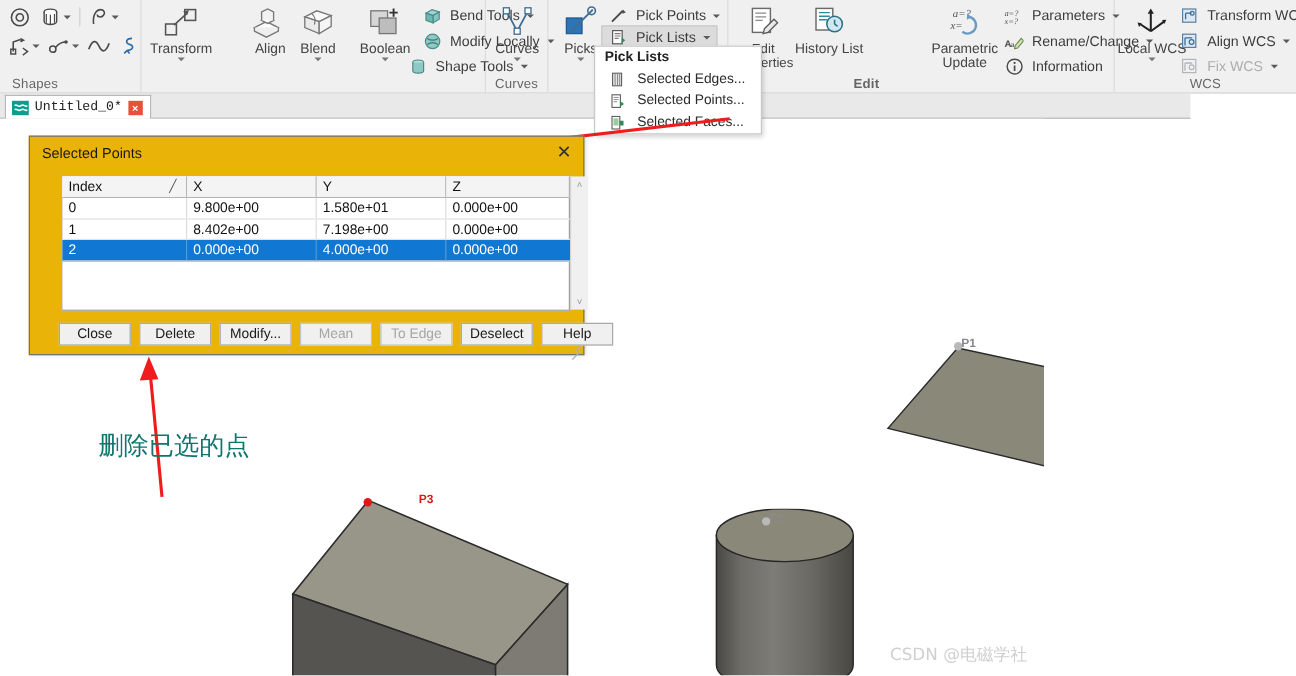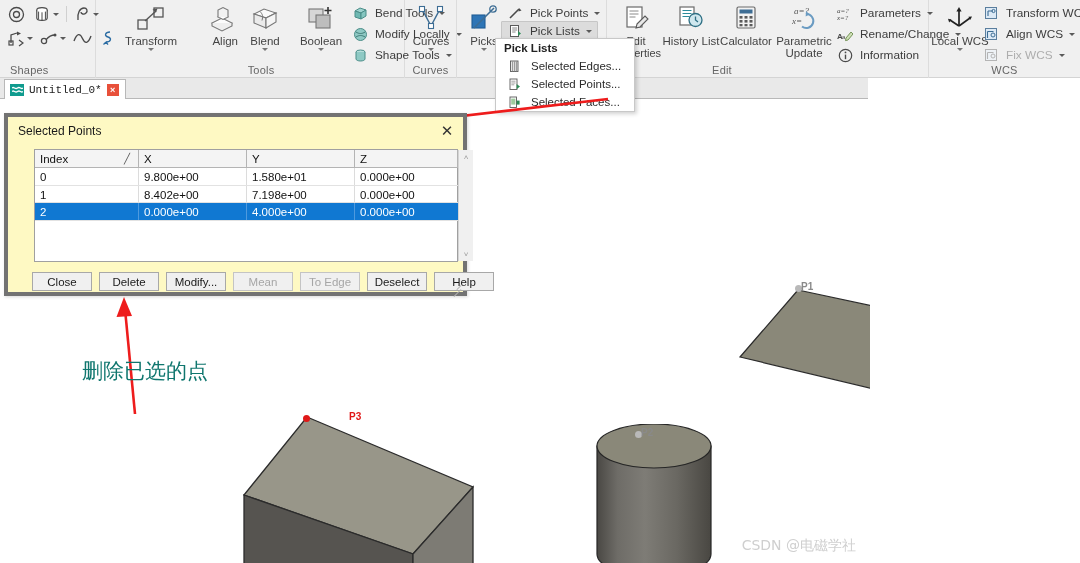--- a/index.html
+++ b/index.html
@@ -101,21 +101,21 @@
     padding: 3px 0 3px 8px;
   }
   .menu-item {
     height: 18px; display: flex; align-items: center; gap: 7px;
     padding-left: 8px; font-size: 11.5px; color: #2c2c2c;
   }
 
   
   .tabbar {
     position: absolute; left: 0; top: 78px;
-    width: 868px; height: 21px;
+    width: 992px; height: 21px;
     background: #e9e9e9;
     border-bottom: 1px solid #b8b8b8;
   }
   .doctab {
     position: absolute; left: 4px; top: 1px;
     height: 20px; padding: 0 6px 0 5px;
     background: #ffffff;
     border: 1px solid #b8b8b8; border-bottom: none;
     display: flex; align-items: center; gap: 5px;
   }
@@ -135,24 +135,24 @@
 
   
   .canvas {
     position: absolute; left: 0; top: 99px;
     width: 870px; height: 464px; background: #ffffff;
     overflow: hidden;
   }
 
   
   .dialog {
-    position: absolute; left: 4px; top: 113px;
+    position: absolute; left: 24px; top: 113px;
     width: 463px; height: 183px;
-    background: #fef9c3;
-    border: 4px solid #737373;
+    background: #eab308;
+    border: 1px solid #737373;
     box-shadow: 1px 1px 3px rgba(0,0,0,.15);
     z-index: 50;
   }
   .dlg-title {
     position: absolute; left: 10px; top: 7px;
     font-size: 12px; color: #1a1a1a;
   }
   .dlg-close {
     position: absolute; right: 6px; top: 4px;
     width: 20px; height: 18px;
@@ -256,21 +256,21 @@
   .ptdot.red { background: #e01818; }
   .ptdot.gray { background: #b9b9b9; }
 </style>
 </head>
 <body>
 
 <div id="app">
 
   <div class="ribbon">
 
-    <div class="rib-group" style="left:0;width:96px;">
+    <div class="rib-group" style="left:0;width:118px;">
       <div class="icorow" style="left:6px;top:4px;">
         <div class="ico">
           <svg width="17" height="17" viewBox="0 0 17 17">
               <circle cx="8.5" cy="8.5" r="7" fill="none" stroke="#4a4a4a" stroke-width="1.3"></circle>
               <circle cx="8.5" cy="8.5" r="3" fill="none" stroke="#4a4a4a" stroke-width="1.3"></circle>
             </svg>
         </div>
         <div class="ico" style="margin-left:6px;">
           <svg width="16" height="17" viewBox="0 0 16 17">
               <ellipse cx="8" cy="4" rx="5.2" ry="2.4" fill="#fff" stroke="#4a4a4a" stroke-width="1.2"></ellipse>
@@ -382,32 +382,31 @@
       <div class="smrow" style="left:232px;top:24px;">
         <div class="ico">
           <svg width="15" height="15" viewBox="0 0 15 15">
               <circle cx="7.5" cy="7.5" r="6" fill="#8fc9c4" stroke="#4a8d88" stroke-width="1"></circle>
               <path d="M3 5 c3 2 6 2 9 0 M3 10 c3-2 6-2 9 0" fill="none" stroke="#3d7a75" stroke-width="1"></path>
             </svg>
         </div>
         <span class="tx">Modify Locally</span>
         <div class="caret"></div>
       </div>
-      <div class="smrow" style="left:232px;top:45px;">
+      <div class="smrow" style="left:220px;top:45px;">
         <div class="ico">
           <svg width="15" height="15" viewBox="0 0 15 15">
               <ellipse cx="7.5" cy="4" rx="4.5" ry="2" fill="#b7dedb" stroke="#4a8d88" stroke-width="1"></ellipse>
               <path d="M3 4 v7 c0 1.1 2 2 4.5 2s4.5-.9 4.5-2V4" fill="#8ec9c4" stroke="#4a8d88" stroke-width="1"></path>
             </svg>
         </div>
         <span class="tx">Shape Tools</span>
         <div class="caret"></div>
       </div>
 
-      <div class="grp-label">Tools</div>
     </div>
 
     <div class="rib-group" style="left:405px;width:52px;">
       <div class="bigbtn" style="left:-3px;">
         <div class="bi">
           <svg width="30" height="28" viewBox="0 0 30 28">
               <path d="M6 5 L15 22 L24 5" fill="none" stroke="#3d6d94" stroke-width="1.5"></path>
               <rect x="3.5" y="2.5" width="5" height="5" fill="#fff" stroke="#3d6d94" stroke-width="1.1"></rect>
               <rect x="21.5" y="2.5" width="5" height="5" fill="#fff" stroke="#3d6d94" stroke-width="1.1"></rect>
               <rect x="12.5" y="19.5" width="5" height="5" fill="#fff" stroke="#3d6d94" stroke-width="1.1"></rect>
@@ -472,40 +471,20 @@
           <svg width="30" height="28" viewBox="0 0 30 28">
               <rect x="4" y="3" width="14" height="18" fill="#fff" stroke="#6a6a6a" stroke-width="1.2"></rect>
               <path d="M6.5 6.5h9 M6.5 9.5h9 M6.5 12.5h7" stroke="#2e8b9b" stroke-width="1.2"></path>
               <circle cx="19.5" cy="16" r="6.5" fill="#cfe7ee" stroke="#2e6f84" stroke-width="1.3"></circle>
               <path d="M19.5 12.5 v3.5 l2.5 2" fill="none" stroke="#2e6f84" stroke-width="1.3"></path>
             </svg>
         </div>
         <div class="bl">History
 List</div>
       </div>
-      <div class="bigbtn" style="left:110px;">
-        <div class="bi">
-          <svg width="28" height="28" viewBox="0 0 28 28">
-              <rect x="5" y="3" width="18" height="21" rx="1.5" fill="#f2f2f2" stroke="#6a6a6a" stroke-width="1.2"></rect>
-              <rect x="7.5" y="5.5" width="13" height="4" fill="#3d6d94"></rect>
-              <g fill="#5a5a5a">
-                <rect x="7.5" y="12" width="3" height="2.6"></rect>
-                <rect x="12.5" y="12" width="3" height="2.6"></rect>
-                <rect x="17.5" y="12" width="3" height="2.6"></rect>
-                <rect x="7.5" y="16" width="3" height="2.6"></rect>
-                <rect x="12.5" y="16" width="3" height="2.6"></rect>
-                <rect x="17.5" y="16" width="3" height="2.6"></rect>
-                <rect x="7.5" y="20" width="3" height="2.3"></rect>
-                <rect x="12.5" y="20" width="3" height="2.3"></rect>
-                <rect x="17.5" y="20" width="3" height="2.3"></rect>
-              </g>
-            </svg>
-        </div>
-        <div class="bl">Calculator</div>
-      </div>
       <div class="bigbtn two" style="left:168px;">
         <div class="bi">
           <svg width="30" height="28" viewBox="0 0 30 28">
               <text x="5" y="10" font-size="9" font-family="serif" font-style="italic" fill="#555">a=?</text>
               <text x="3" y="20" font-size="9" font-family="serif" font-style="italic" fill="#555">x=</text>
               <path d="M17 10 a7 7 0 1 1 -4 12.5" fill="none" stroke="#6a9bc2" stroke-width="2"></path>
               <path d="M17 7 l3.5 3.2 -3.8 2.2z" fill="#6a9bc2"></path>
             </svg>
         </div>
         <div class="bl">Parametric
@@ -537,21 +516,21 @@
         <div class="ico">
           <svg width="15" height="15" viewBox="0 0 15 15">
               <circle cx="7.5" cy="7.5" r="6.2" fill="none" stroke="#4a4a4a" stroke-width="1.2"></circle>
               <circle cx="7.5" cy="4.4" r=".9" fill="#4a4a4a"></circle>
               <path d="M7.5 6.6 v4.6" stroke="#4a4a4a" stroke-width="1.4"></path>
             </svg>
         </div>
         <span class="tx">Information</span>
       </div>
 
-      <div class="grp-label" style="width:230px;left:0;">Edit</div>
+      <div class="grp-label" style="width:230px;left:0;font-weight:bold;">Edit</div>
     </div>
 
     <div class="rib-group nob" style="left:929px;width:151px;">
       <div class="bigbtn two" style="left:2px;">
         <div class="bi">
           <svg width="30" height="28" viewBox="0 0 30 28">
               <path d="M14 22 V6" stroke="#222" stroke-width="1.7"></path>
               <path d="M14 3 l2.6 4.4 -5.2 0z" fill="#222"></path>
               <path d="M14 22 L25 14" stroke="#222" stroke-width="1.7"></path>
               <path d="M27 12.5 l-3.6 0.2 1.8 3.4z" fill="#222"></path>

